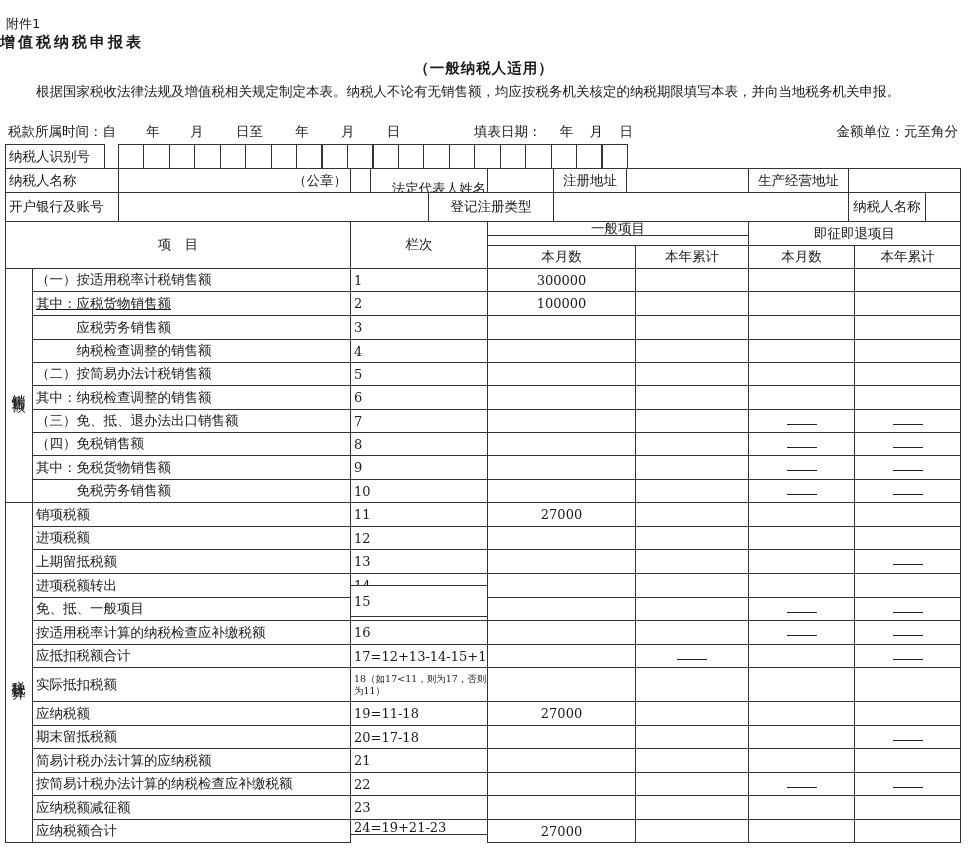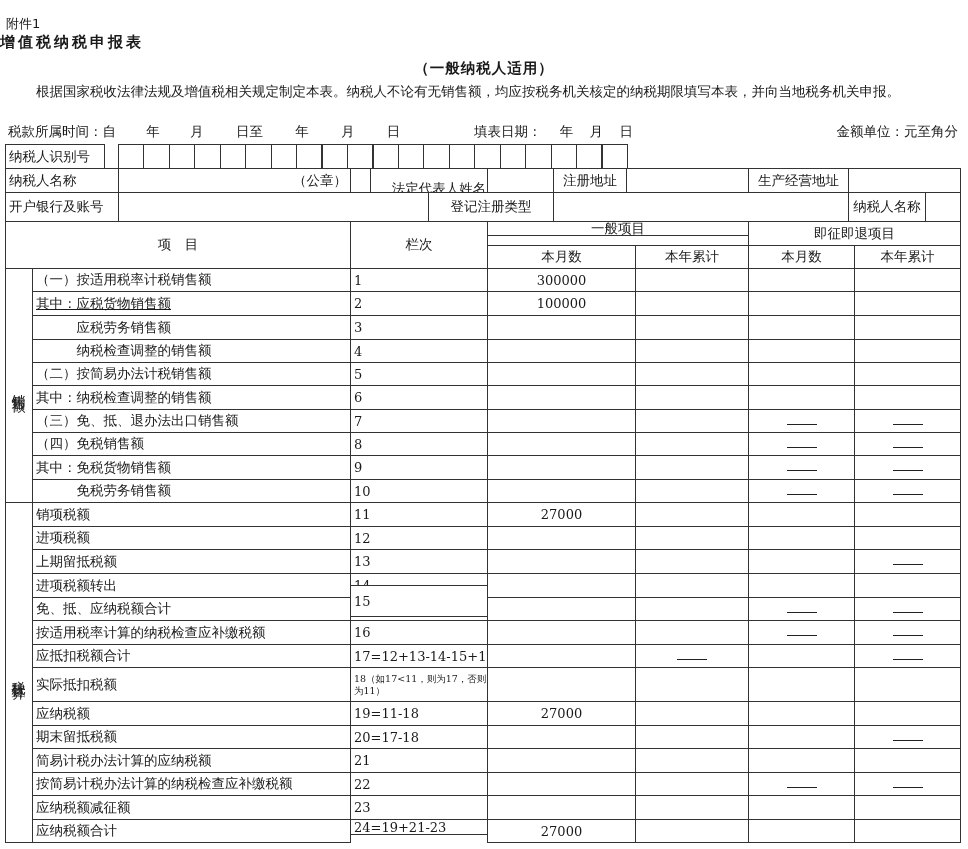--- a/index.html
+++ b/index.html
@@ -296,21 +296,21 @@
     </div>
     <div class="cell c num" style="left: 635px; top: 573px; width: 114px; height: 25px;">
       <span></span>
     </div>
     <div class="cell c num" style="left: 748px; top: 573px; width: 107px; height: 25px;">
       <span></span>
     </div>
     <div class="cell c num" style="left: 854px; top: 573px; width: 107px; height: 25px;">
       <span></span>
     </div>
-    <div class="cell l" style="left: 32px; top: 597px; width: 319px; height: 24px;">免、抵、应纳税额合计</div>
+    <div class="cell l" style="left: 32px; top: 597px; width: 319px; height: 24px;">免、抵、一般项目</div>
     <div class="cell l num" style="left: 350px; top: 585px; width: 138px; height: 32px;">15</div>
     <div class="cell c num" style="left: 487px; top: 597px; width: 149px; height: 24px;">
       <span></span>
     </div>
     <div class="cell c num" style="left: 635px; top: 597px; width: 114px; height: 24px;">
       <span></span>
     </div>
     <div class="cell c num" style="left: 748px; top: 597px; width: 107px; height: 24px;">
       <span class="dash"></span>
     </div>

